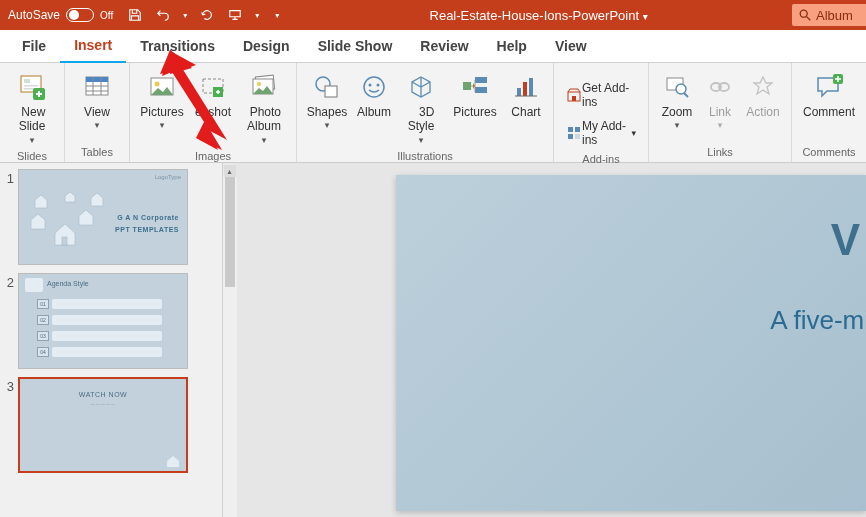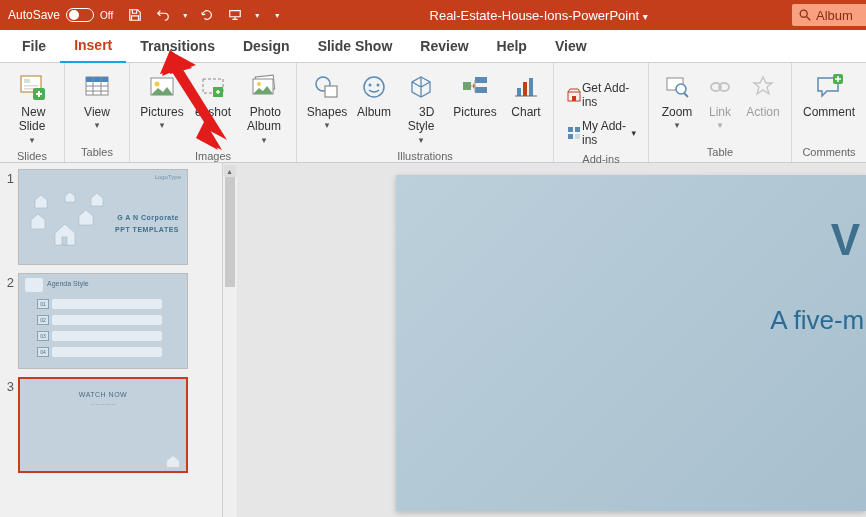--- a/index.html
+++ b/index.html
@@ -329,21 +329,21 @@
       </div>
       <div class="big-btn" style="width:44px;opacity:.45">
         <span class="ico">
           <svg width="26" height="26" viewBox="0 0 26 26">
               <path d="M13 3l3 6h6l-5 4 2 7-6-4-6 4 2-7-5-4h6z" fill="none" stroke="#888" stroke-width="1.3"></path>
             </svg>
         </span>
         <span>Action</span>
       </div>
     </div>
-    <div class="group-label">Table</div>
+    <div class="group-label">Links</div>
   </div>
 
   <div class="group" style="border-right:none">
     <div class="group-body">
       <div class="big-btn" style="width:62px">
         <span class="ico">
           <svg width="28" height="26" viewBox="0 0 28 26">
               <path d="M3 4h20v13H12l-5 5v-5H3z" fill="none" stroke="#5b8bb5" stroke-width="1.5"></path>
               <rect x="18" y="0" width="10" height="10" rx="2" fill="#4caf50"></rect>
               <path d="M23 2v6M20 5h6" stroke="#fff" stroke-width="1.5"></path>

